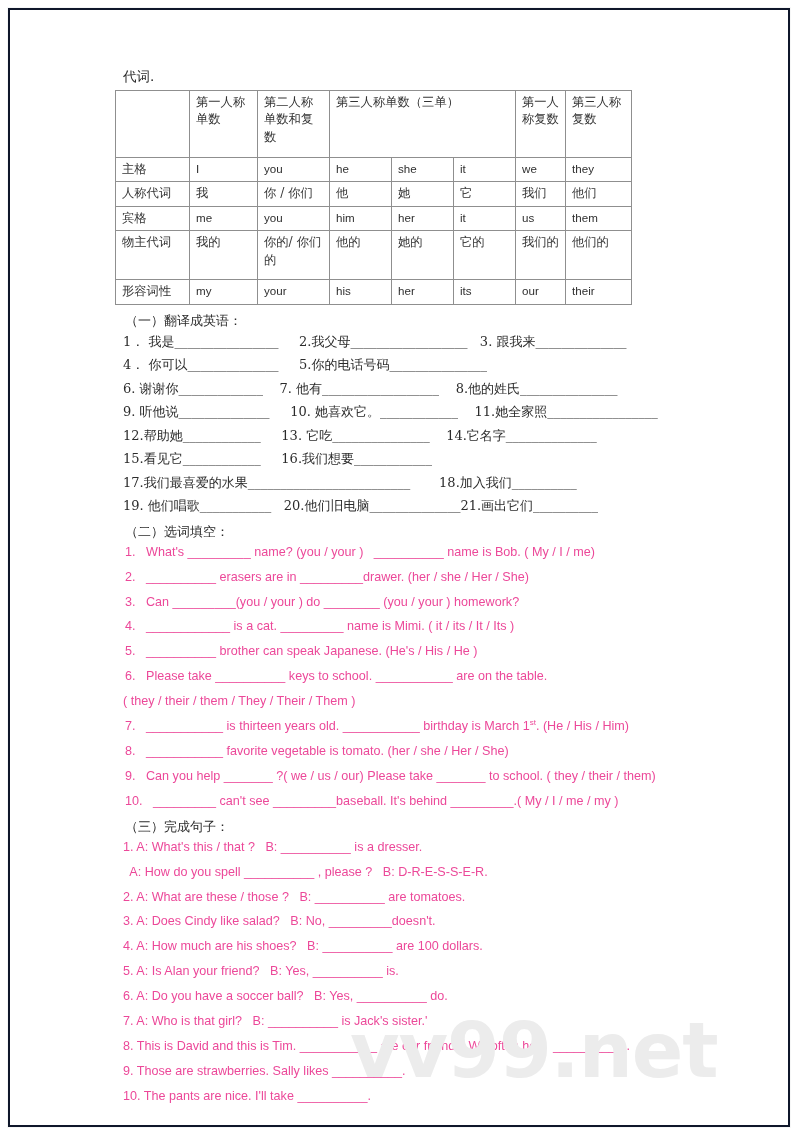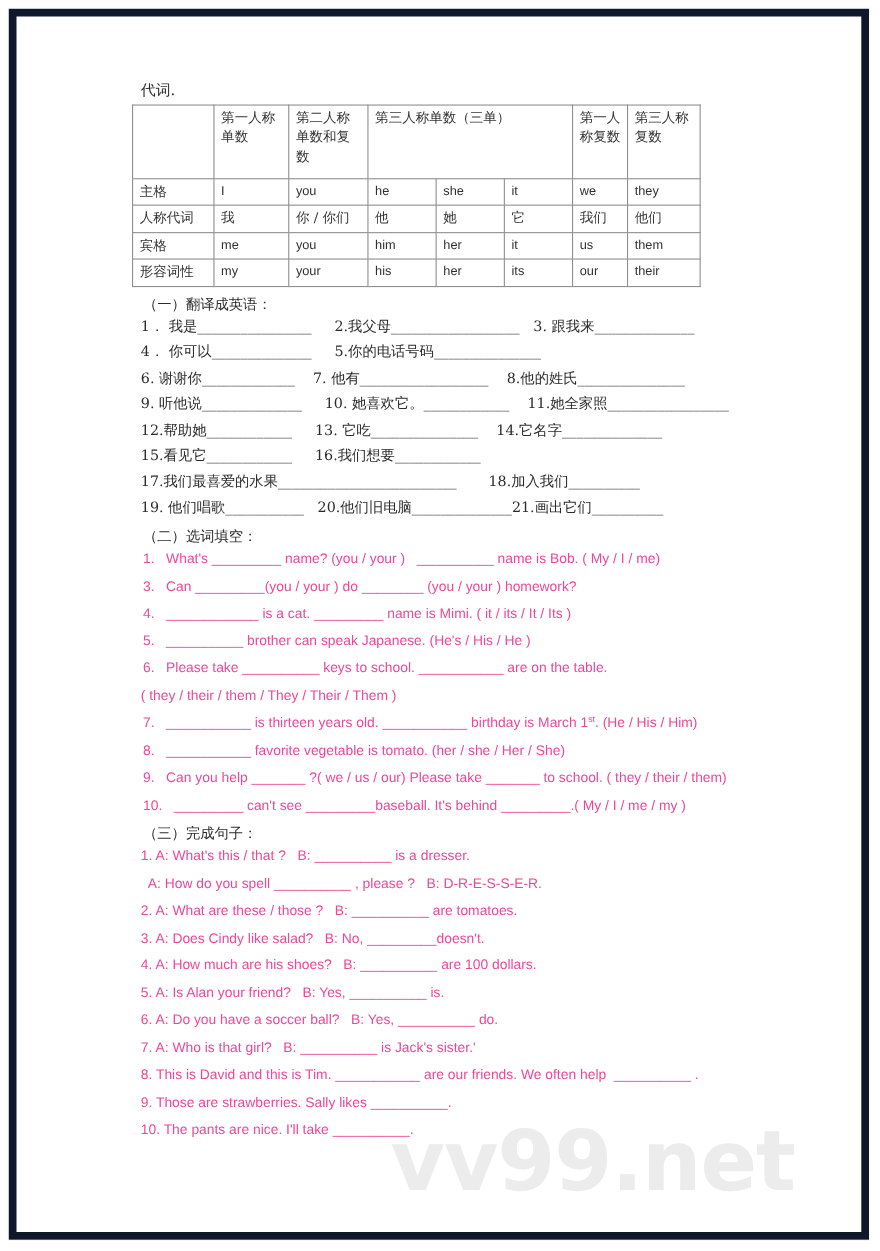--- a/index.html
+++ b/index.html
@@ -14,21 +14,21 @@
     position: relative;
     overflow: hidden;
   }
   .page {
     position: absolute;
     left: 8px;
     top: 8px;
     width: 782px;
     height: 1119px;
     background: #ffffff;
-    border: 7px solid #0f172a;
+    border: 2px solid #0f172a;
     box-shadow: 0 0 0 1px #f6f7f7;
     box-sizing: border-box;
     overflow: hidden;
   }
   .content {
     position: absolute;
     left: 105px;
     top: 58px;
     width: 620px;
   }
@@ -170,20 +170,30 @@
           <td>宾格</td>
           <td class="eng">me</td>
           <td class="eng">you</td>
           <td class="eng">him</td>
           <td class="eng">her</td>
           <td class="eng">it</td>
           <td class="eng">us</td>
           <td class="eng">them</td>
         </tr>
 
+        <tr class="rowtall">
+          <td>物主代词</td>
+          <td>我的</td>
+          <td>你的/ 你们的</td>
+          <td>他的</td>
+          <td>她的</td>
+          <td>它的</td>
+          <td>我们的</td>
+          <td>他们的</td>
+        </tr>
 
         <tr>
           <td>形容词性</td>
           <td class="eng">my</td>
           <td class="eng">your</td>
           <td class="eng">his</td>
           <td class="eng">her</td>
           <td class="eng">its</td>
           <td class="eng">our</td>
           <td class="eng">their</td>
@@ -196,20 +206,21 @@
     <div class="cn-line">4． 你可以______________     5.你的电话号码_______________</div>
     <div class="cn-line">6. 谢谢你_____________    7. 他有__________________    8.他的姓氏_______________</div>
     <div class="cn-line">9. 听他说______________     10. 她喜欢它。____________    11.她全家照_________________</div>
     <div class="cn-line">12.帮助她____________     13. 它吃_______________    14.它名字______________</div>
     <div class="cn-line">15.看见它____________     16.我们想要____________</div>
     <div class="cn-line">17.我们最喜爱的水果_________________________       18.加入我们__________</div>
     <div class="cn-line">19. 他们唱歌___________   20.他们旧电脑______________21.画出它们__________</div>
 
     <div class="sec-head">（二）选词填空：</div>
     <div class="en-line">1.   What's _________ name? (you / your )   __________ name is Bob. ( My / I / me)</div>
+    <div class="en-line">2.   __________ erasers are in _________drawer. (her / she / Her / She)</div>
     <div class="en-line">3.   Can _________(you / your ) do ________ (you / your ) homework?</div>
     <div class="en-line">4.   ____________ is a cat. _________ name is Mimi. ( it / its / It / Its )</div>
     <div class="en-line">5.   __________ brother can speak Japanese. (He's / His / He )</div>
     <div class="en-line">6.   Please take __________ keys to school. ___________ are on the table.</div>
     <div class="en-line noindent">( they / their / them / They / Their / Them )</div>
     <div class="en-line"><span>7.   ___________ is thirteen years old. ___________ birthday is March 1</span><sup>st</sup><span>. (He / His / Him)</span></div>
     <div class="en-line">8.   ___________ favorite vegetable is tomato. (her / she / Her / She)</div>
     <div class="en-line">9.   Can you help _______ ?( we / us / our) Please take _______ to school. ( they / their / them)</div>
     <div class="en-line">10.   _________ can't see _________baseball. It's behind _________.( My / I / me / my )</div>
 

